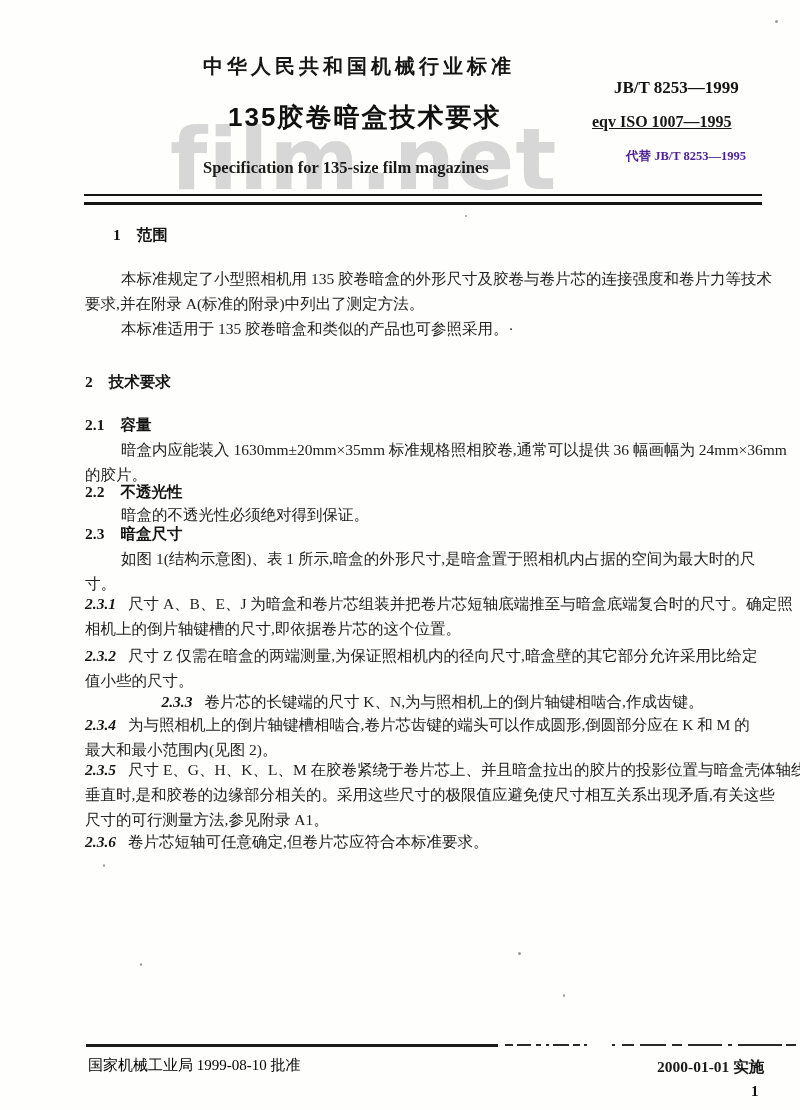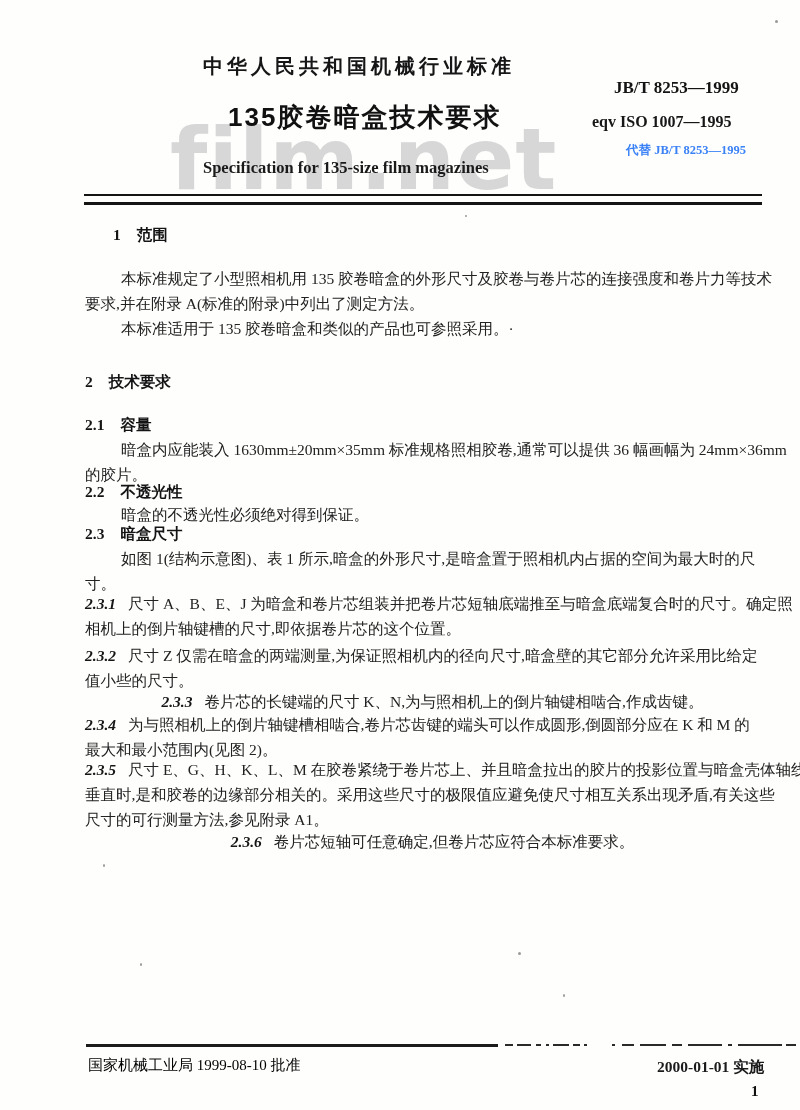--- a/index.html
+++ b/index.html
@@ -14,22 +14,22 @@
     letter-spacing:4px;color:#161616;font-family:"Liberation Sans","DejaVu Sans",sans-serif;
   }
   .doc-title{
     position:absolute;left:228px;top:100px;font-size:26px;font-weight:700;
     letter-spacing:2px;color:#111;font-family:"Liberation Sans","DejaVu Sans",sans-serif;
   }
   .en-title{
     position:absolute;left:203px;top:158px;font-size:16.5px;font-weight:700;color:#1a1a1a;
   }
   .std-no{position:absolute;left:614px;top:78px;font-size:17px;font-weight:700;color:#141414;}
-  .eqv-no{position:absolute;left:592px;top:113px;font-size:16px;font-weight:700;color:#171717;}
-  .replaces{position:absolute;left:626px;top:142px;font-size:12.5px;font-weight:600;color:#3b82f6;}
+  .eqv-no{position:absolute;left:592px;top:113px;font-size:16px;font-weight:700;color:#171717;text-decoration:underline;}
+  .replaces{position:absolute;left:626px;top:148px;font-size:12.5px;font-weight:600;color:#4c1d95;}
   .watermark{
     position:absolute;left:170px;top:116px;font-size:86px;font-weight:800;
     color:#d7d7d7;letter-spacing:1px;font-family:"DejaVu Sans","Liberation Sans",sans-serif;
     z-index:0;line-height:1;
   }
   .header-rule{
     position:absolute;left:84px;top:194px;width:678px;height:6px;
     border-top:2px solid #141414;border-bottom:3px solid #141414;z-index:2;
   }
   
@@ -117,21 +117,21 @@
     <div class="line"><span class="num">2.3.4</span><span>为与照相机上的倒片轴键槽相啮合,卷片芯齿键的端头可以作成圆形,倒圆部分应在 K 和 M 的</span></div>
     <div class="line">最大和最小范围内(见图 2)。</div>
   </div>
 
   <div class="blk cl" style="top:757px;">
     <div class="line"><span class="num">2.3.5</span><span>尺寸 E、G、H、K、L、M 在胶卷紧绕于卷片芯上、并且暗盒拉出的胶片的投影位置与暗盒壳体轴线</span></div>
     <div class="line">垂直时,是和胶卷的边缘部分相关的。采用这些尺寸的极限值应避免使尺寸相互关系出现矛盾,有关这些</div>
     <div class="line">尺寸的可行测量方法,参见附录 A1。</div>
   </div>
 
-  <div class="blk cl" style="top:829px;text-align:center;">
+  <div class="blk cl" style="top:829px;">
     <div class="line"><span class="num">2.3.6</span><span>卷片芯短轴可任意确定,但卷片芯应符合本标准要求。</span></div>
   </div>
 
   <div class="footer-rule-main"></div>
   <div class="dash" style="left:505px;width:8px;"></div>
   <div class="dash" style="left:517px;width:14px;"></div>
   <div class="dash" style="left:536px;width:5px;"></div>
   <div class="dash" style="left:546px;width:3px;"></div>
   <div class="dash" style="left:553px;width:16px;"></div>
   <div class="dash" style="left:573px;width:7px;"></div>

